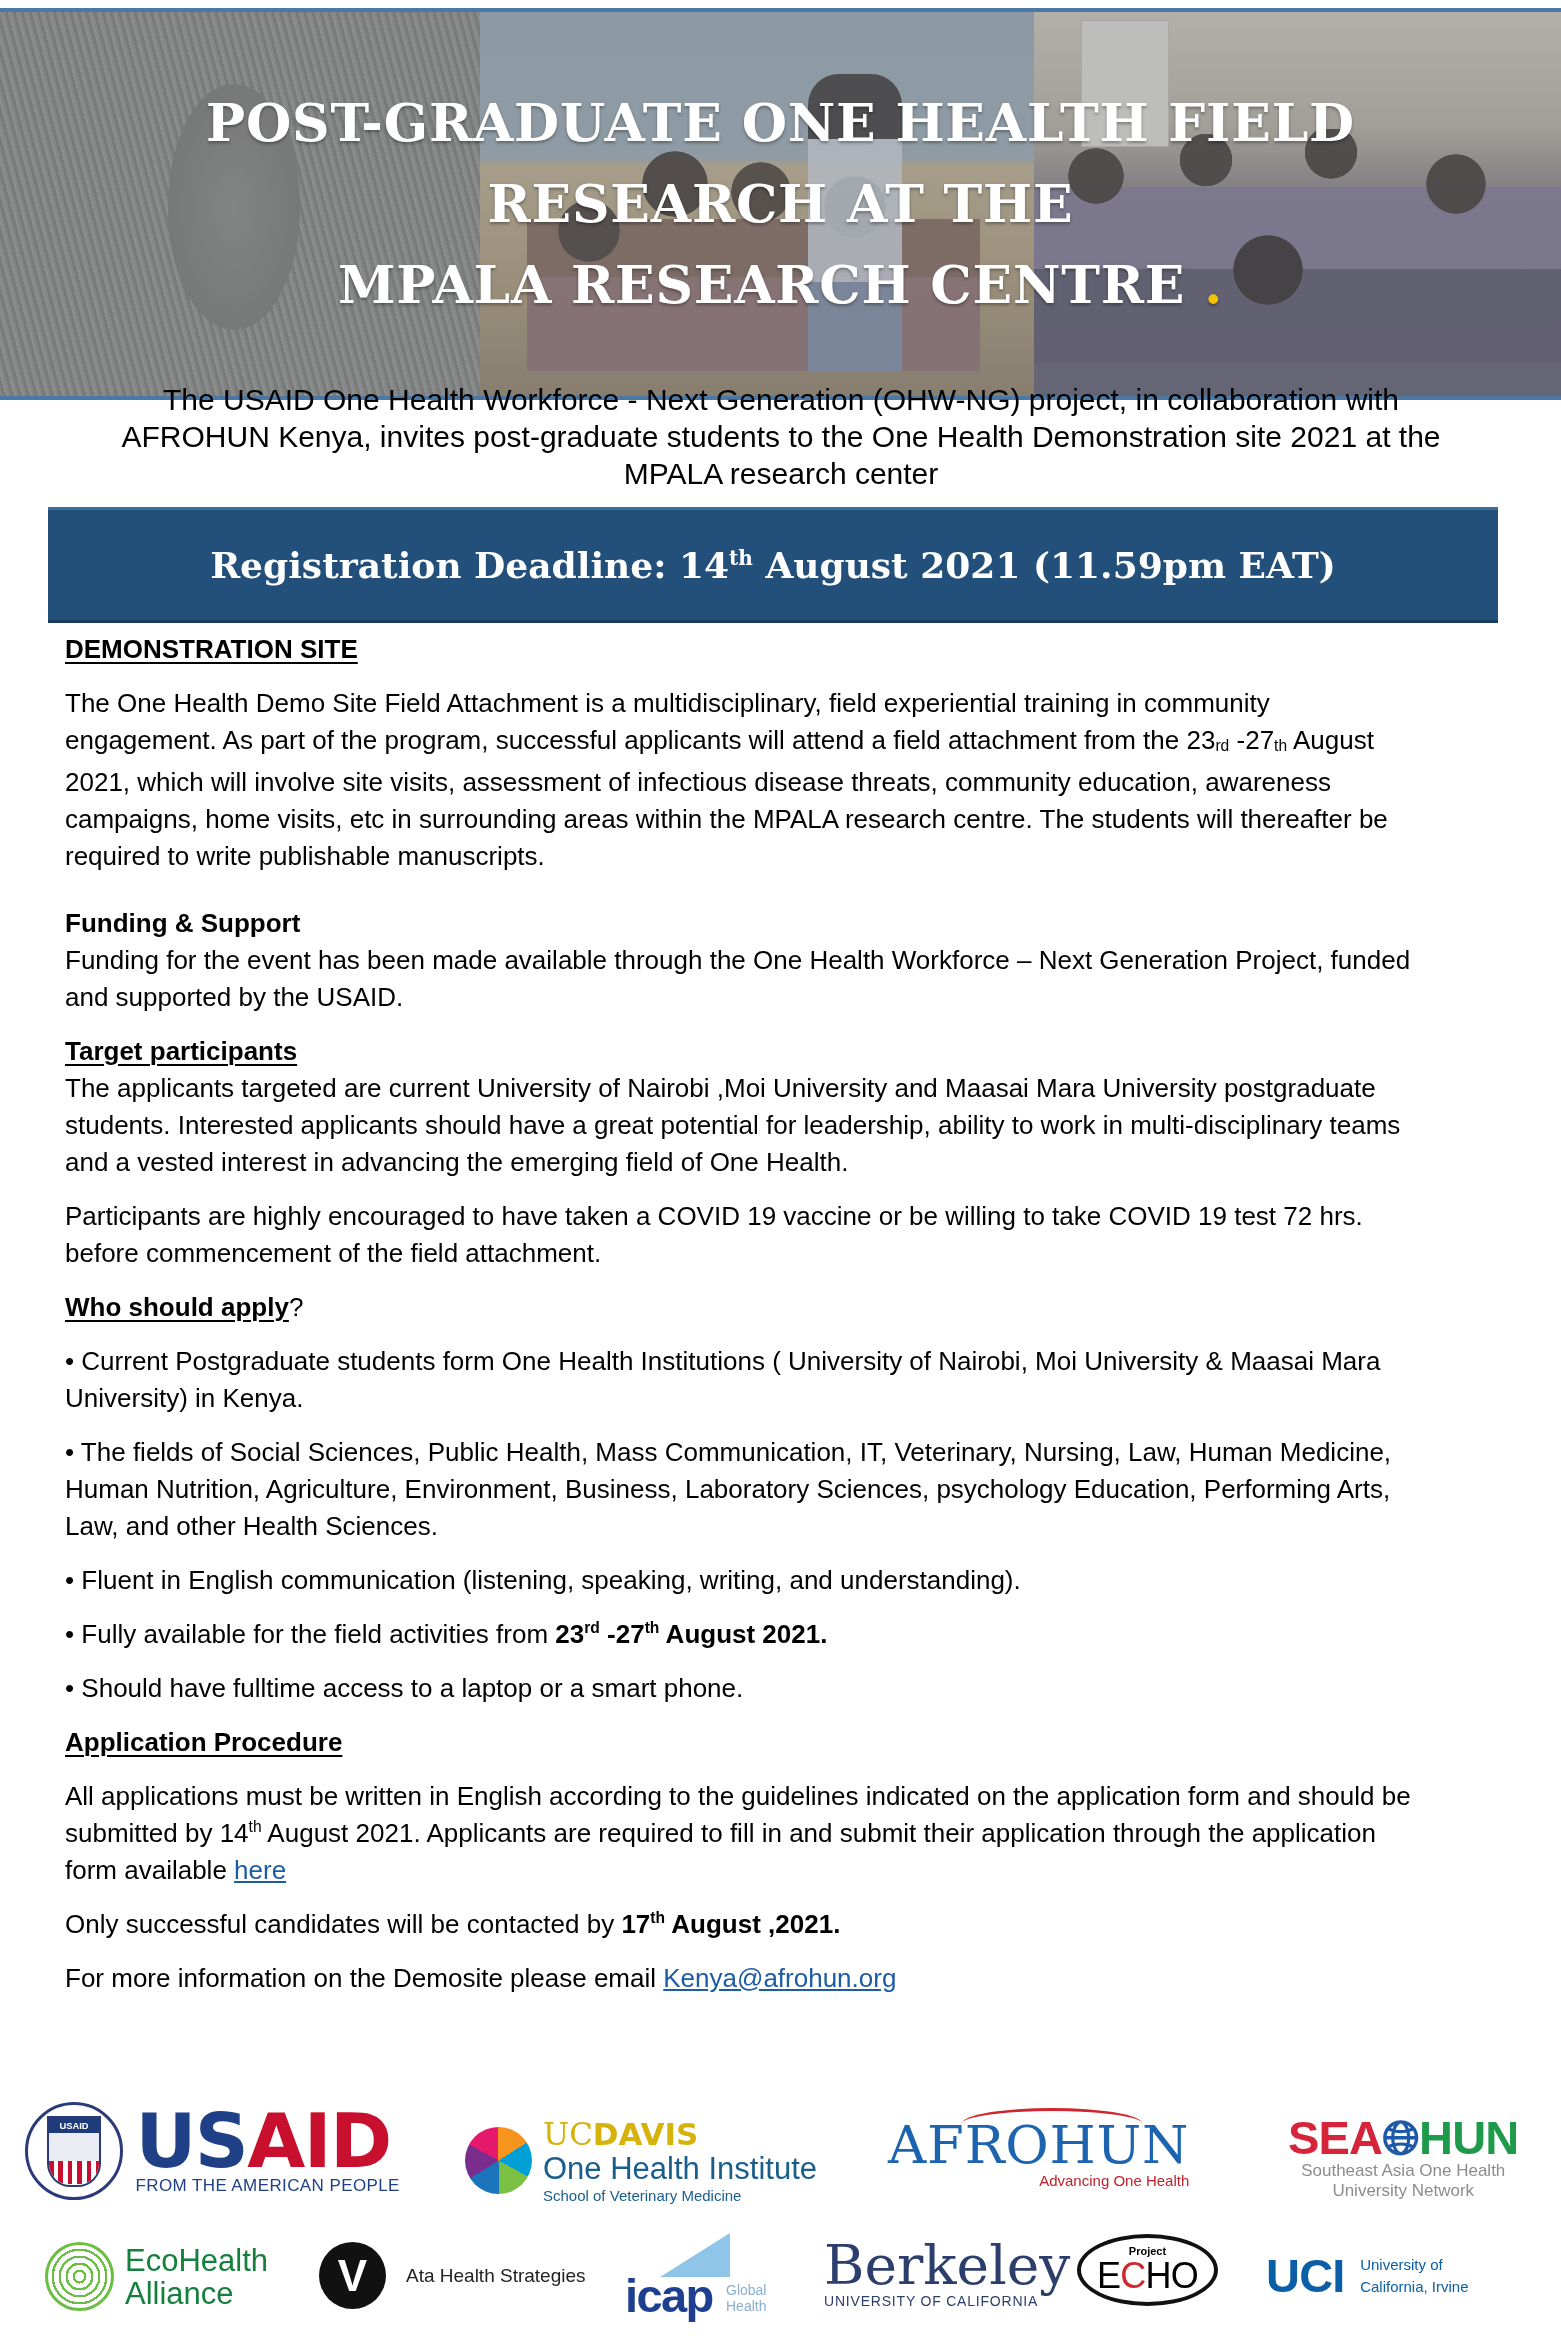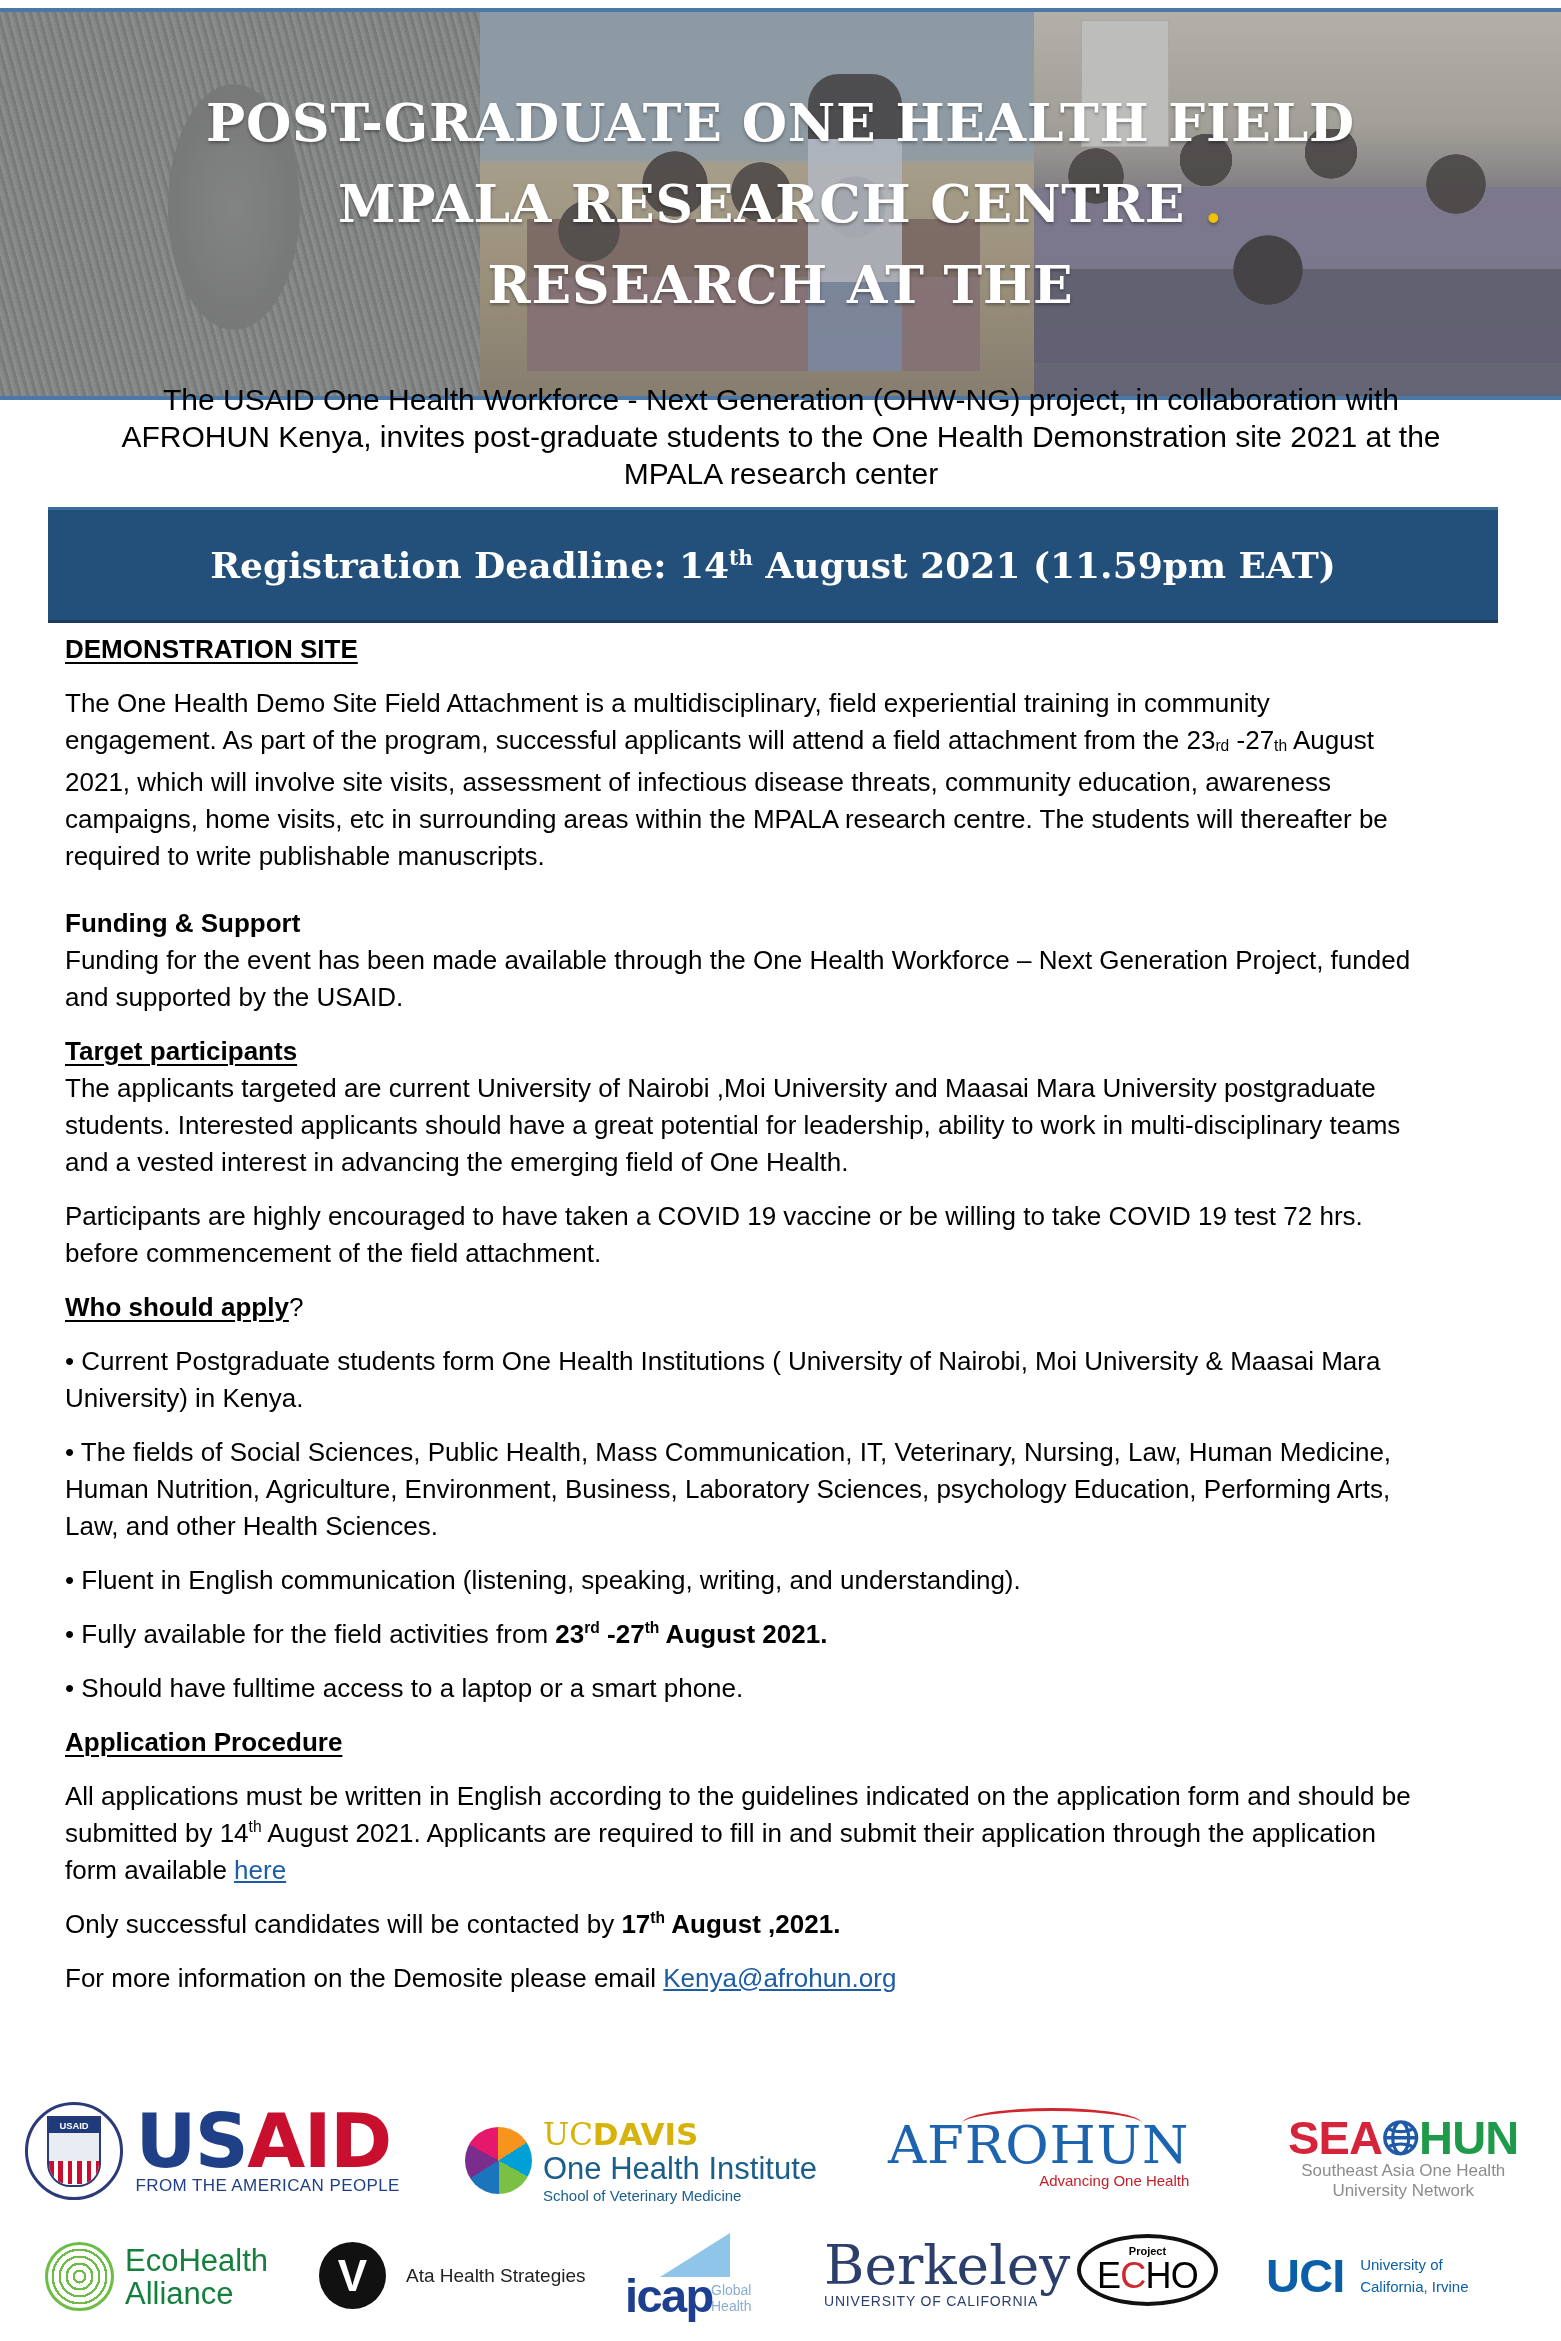--- a/index.html
+++ b/index.html
@@ -90,21 +90,21 @@
   .sea-tag { color:#8c8c8c; font-size:17px; text-align:center; line-height:20px; }
   .eco-mark { width:69px; height:69px; border-radius:50%; border:3.1px solid #6cbd45; box-sizing:border-box;
         background:repeating-radial-gradient(circle, #fff 0 4.7px, #6cbd45 4.7px 7px); }
   .eco-text { color:#15803d; font-size:31px; line-height:33px; }
   .ata-mark { width:67px; height:67px; border-radius:50%; background:#111; color:#fff; font-weight:bold;
         font-size:44px; display:flex; align-items:center; justify-content:center; }
   .ata-text { font-size:19px; color:#222; }
   .icap-mark { position:relative; width:133px; height:86px; }
   .icap-tri { position:absolute; right:28px; top:0; width:0; height:0; border-left:70px solid transparent; border-bottom:44px solid #8fc5e8; }
   .icap-word { position:absolute; left:0; bottom:0; font-weight:bold; color:#1d3f8f; font-size:47px; line-height:47px; letter-spacing:-1.6px; }
-  .icap-side { position:absolute; left:86px; bottom:4.7px; color:#8aaed0; font-size:14px; line-height:15.6px; }
+  .icap-side { position:absolute; left:101px; bottom:4.7px; color:#8aaed0; font-size:14px; line-height:15.6px; }
   .berk-word { font-family:"DejaVu Serif", serif; color:#2c3e6b; font-size:55px; line-height:56px; }
   .berk-tag { color:#2c3e6b; font-size:14px; letter-spacing:0.8px; }
   .echo-mark { width:141px; height:72px; border-radius:50%; border:4.7px solid #111; box-sizing:border-box;
         display:flex; flex-direction:column; align-items:center; justify-content:center; }
   .echo-mark .pj { font-size:11px; font-weight:bold; line-height:11px; }
   .echo-mark .ec { font-size:36px; line-height:37px; letter-spacing:-0.8px; }
   .echo-mark .ec .c { color:#d0262e; }
   .uci-word { font-weight:bold; color:#0b5fa8; font-size:47px; letter-spacing:-0.8px; }
   .uci-tag { color:#0b5fa8; font-size:15px; line-height:22px; margin-left:15.6px; }
 </style>
@@ -117,22 +117,22 @@
     <div class="crowd"></div>
     <div class="person"></div>
   </div>
   <div class="panel p3">
     <div class="board"></div>
     <div class="people"></div>
   </div>
   <div class="veil"></div>
   <div class="banner-title">
     <div>POST-GRADUATE ONE HEALTH FIELD</div>
+    <div>RESEARCH AT THE</div>
     <div><span>MPALA RESEARCH CENTRE</span> <span class="dot">.</span></div>
-    <div>RESEARCH AT THE</div>
   </div>
 </div>
 
 <div class="intro">
   <div>The USAID One Health Workforce - Next Generation (OHW-NG) project, in collaboration with</div>
   <div>AFROHUN Kenya,  invites post-graduate  students to the One Health Demonstration site 2021 at the</div>
   <div>MPALA research center</div>
 </div>
 
 <div class="deadline">

